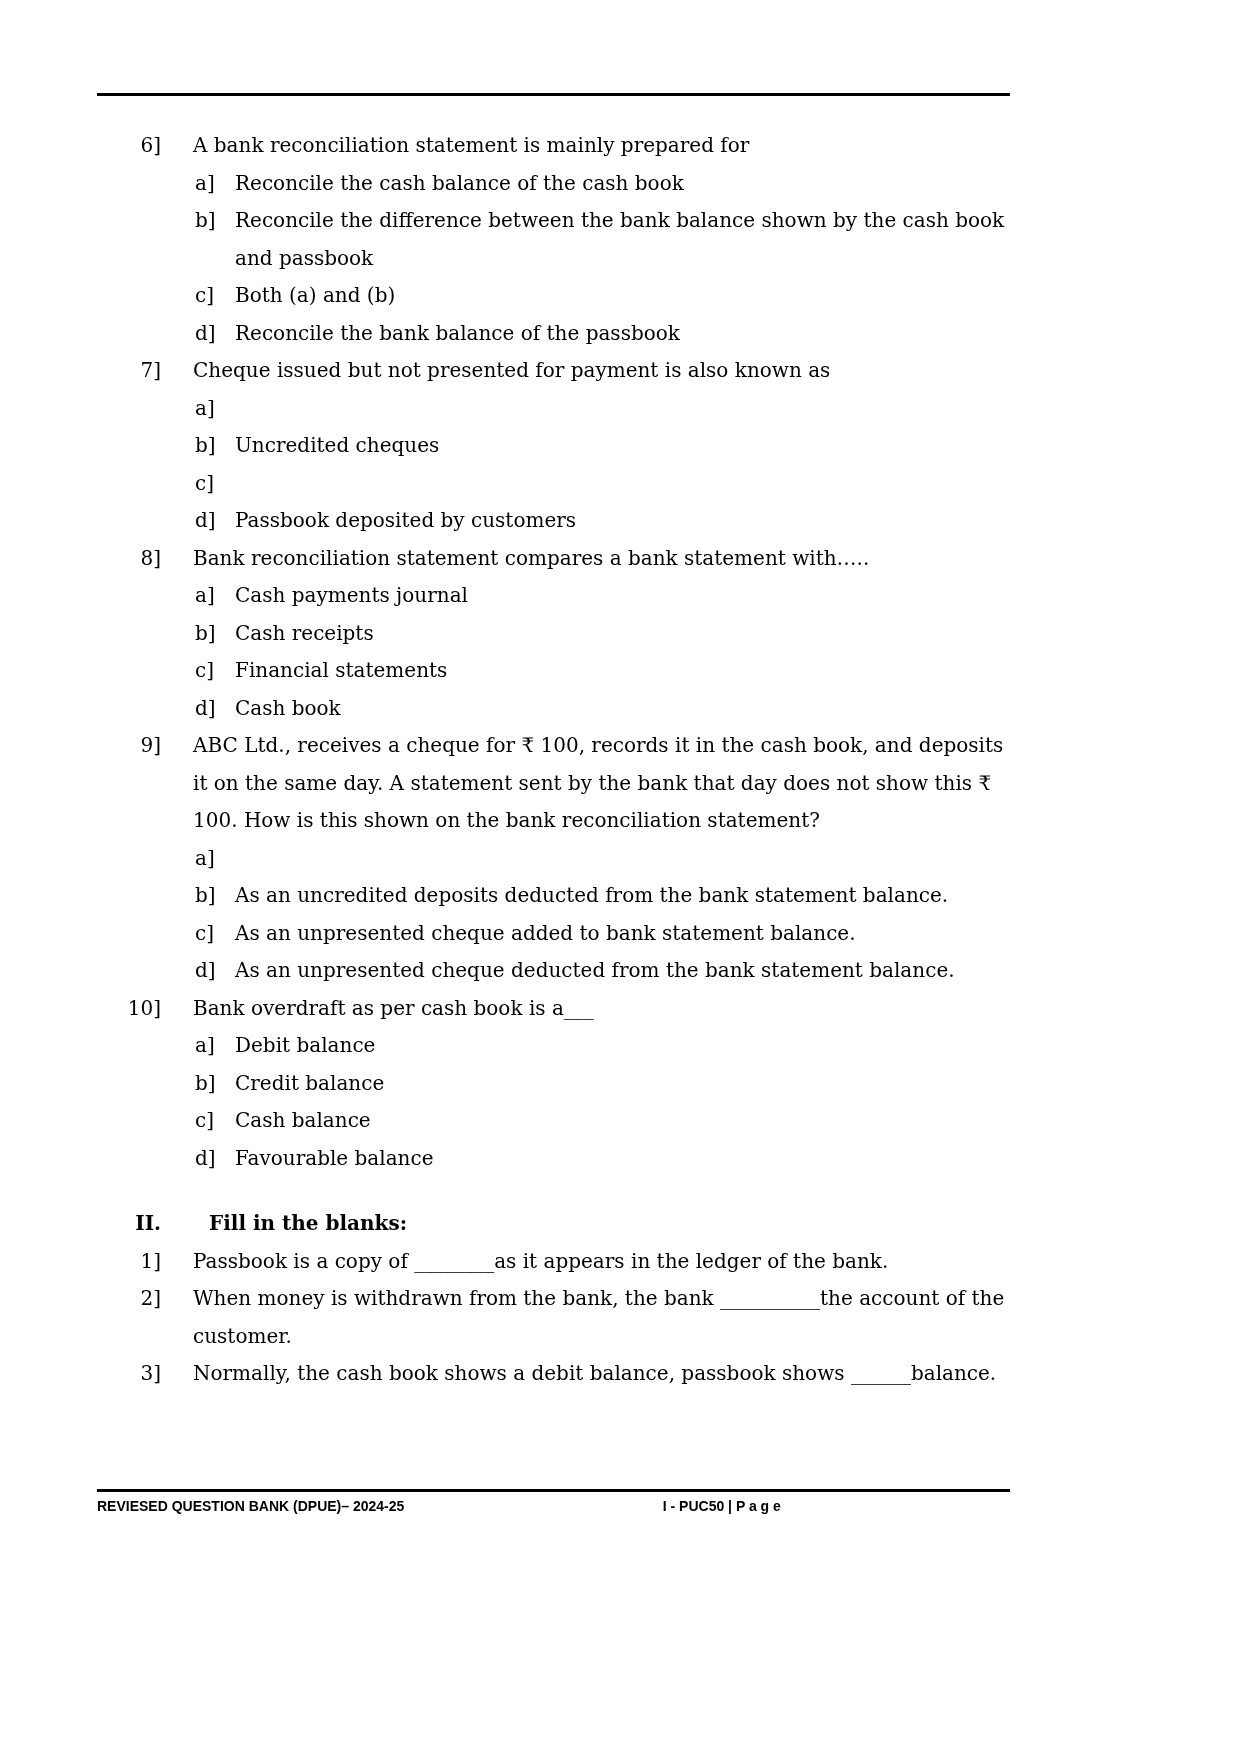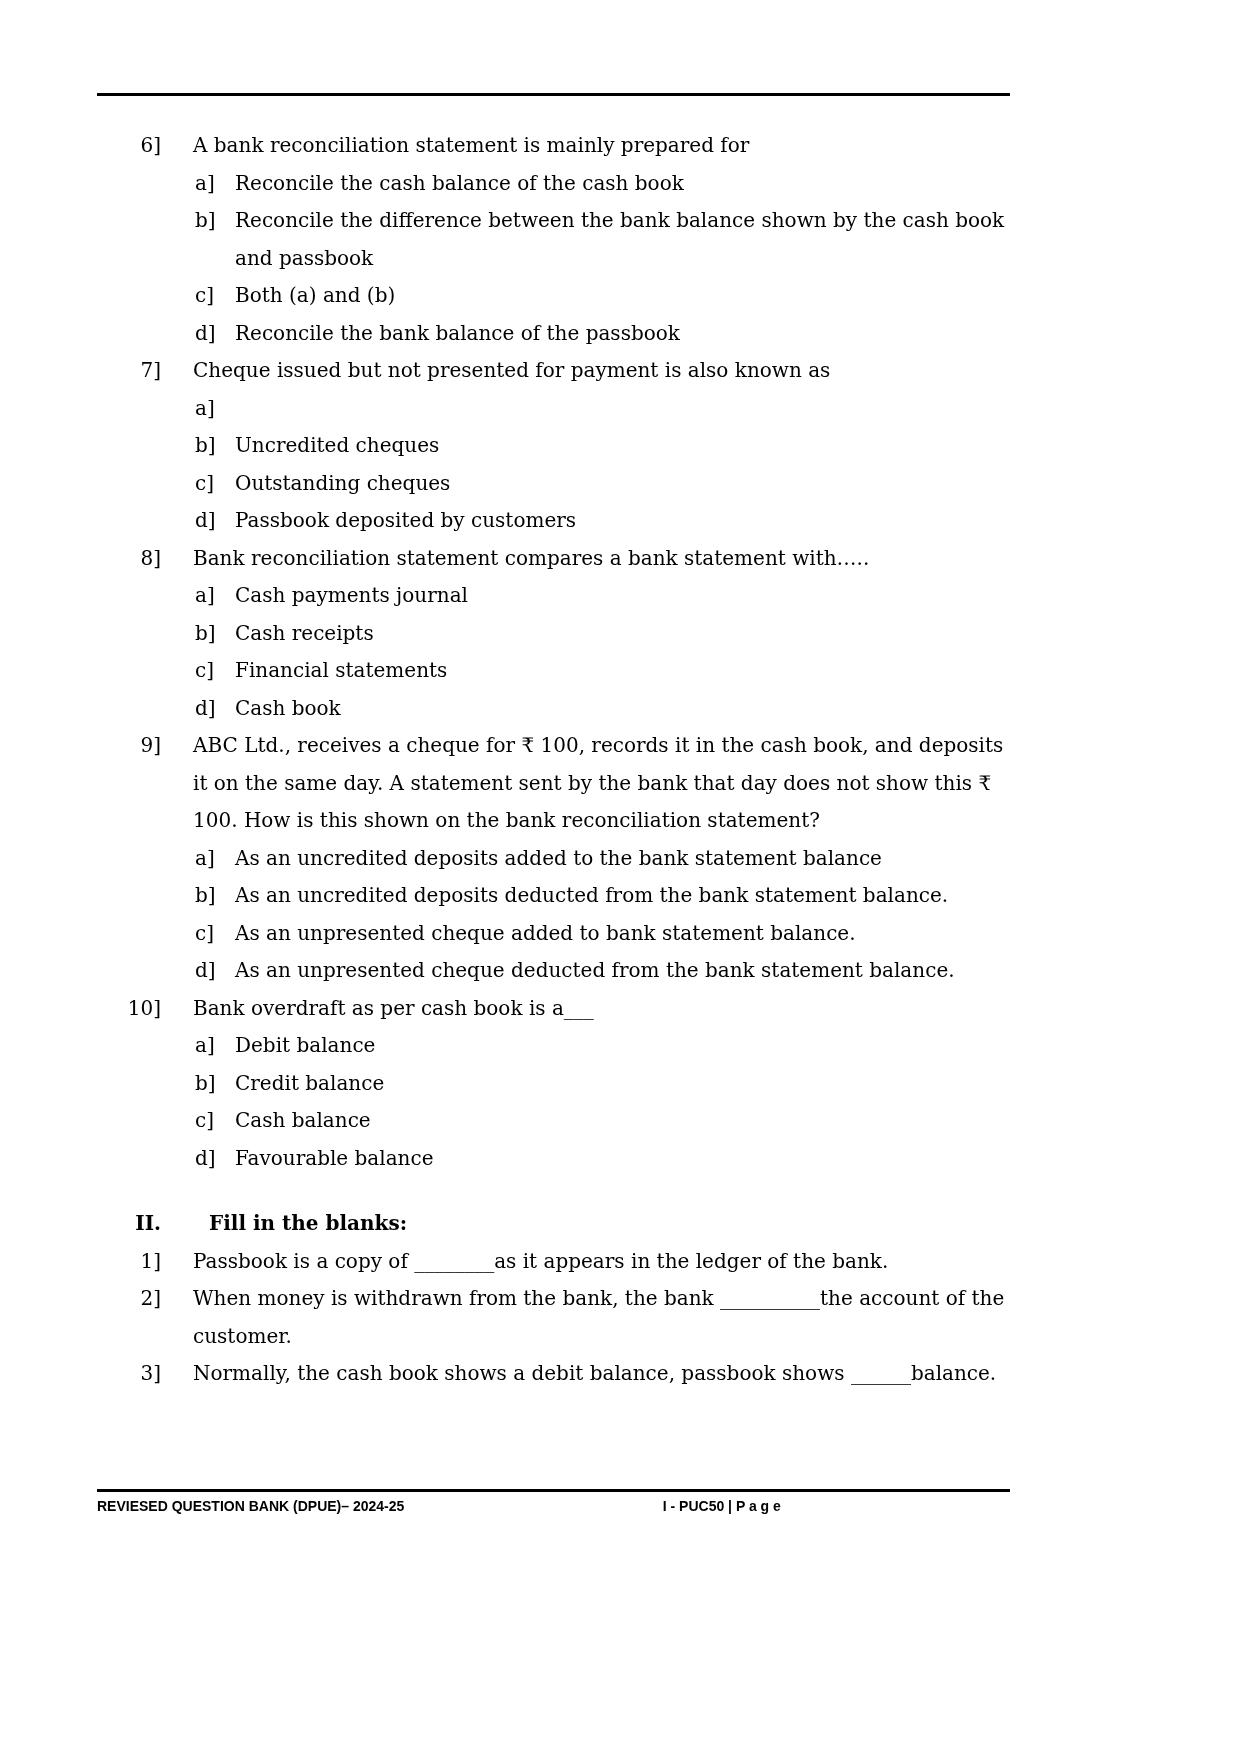--- a/index.html
+++ b/index.html
@@ -120,21 +120,20 @@
       </div>
       <div class="opt-row">
         <span class="opt-label">a]</span>
       </div>
       <div class="opt-row">
         <span class="opt-label">b]</span>
         <span class="opt-text">Uncredited cheques</span>
       </div>
       <div class="opt-row">
         <span class="opt-label">c]</span>
-        <span class="opt-text">Outstanding cheques</span>
       </div>
       <div class="opt-row">
         <span class="opt-label">d]</span>
         <span class="opt-text">Passbook deposited by customers</span>
       </div>
     </div>
 
     <div class="question">
       <div class="q-row">
         <span class="q-num">8]</span>
@@ -158,21 +157,20 @@
       </div>
     </div>
 
     <div class="question">
       <div class="q-row">
         <span class="q-num">9]</span>
         <span class="q-text">ABC Ltd., receives a cheque for ₹ 100, records it in the cash book, and deposits it on the same day. A statement sent by the bank that day does not show this ₹ 100. How is this shown on the bank reconciliation statement?</span>
       </div>
       <div class="opt-row">
         <span class="opt-label">a]</span>
-        <span class="opt-text">As an uncredited deposits added to the bank statement balance</span>
       </div>
       <div class="opt-row">
         <span class="opt-label">b]</span>
         <span class="opt-text">As an uncredited deposits deducted from the bank statement balance.</span>
       </div>
       <div class="opt-row">
         <span class="opt-label">c]</span>
         <span class="opt-text">As an unpresented cheque added to bank statement balance.</span>
       </div>
       <div class="opt-row">

